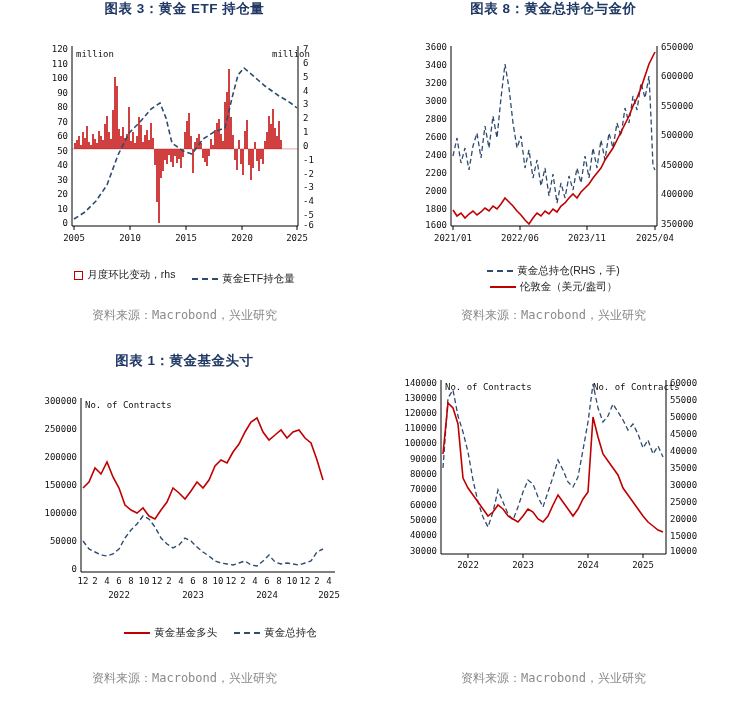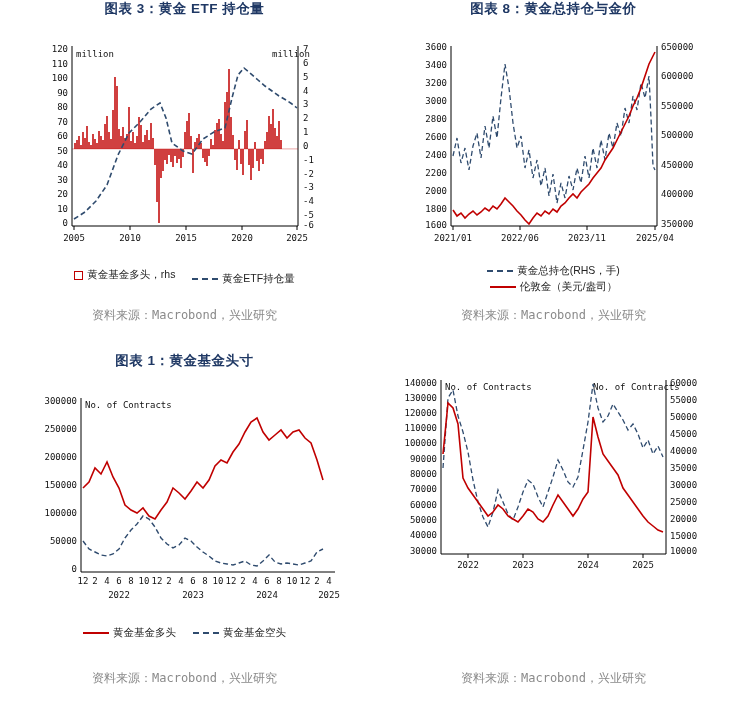--- a/index.html
+++ b/index.html
@@ -261,21 +261,21 @@
           <text class="tick" x="110" y="213" text-anchor="middle">2010</text>
           <text class="tick" x="166" y="213" text-anchor="middle">2015</text>
           <text class="tick" x="222" y="213" text-anchor="middle">2020</text>
           <text class="tick" x="277" y="213" text-anchor="middle">2025</text>
         </g>
       </svg>
     </div>
     <div class="legend" style="top:268px;">
       <span class="legend-row">
         <span class="lg-sq"></span>
-        <span class="lg-label">黄金基金多头，rhs</span>
+        <span class="lg-label">月度环比变动，rhs</span>
       </span>
       <span class="legend-row">
         <span class="lg-line dashed"></span>
         <span class="lg-label">黄金ETF持仓量</span>
       </span>
     </div>
     <div class="src" style="bottom:28px;">资料来源：Macrobond，兴业研究</div>
   </div>
 
   <div class="panel">
@@ -384,28 +384,28 @@
           <text class="tick" x="314" y="204" text-anchor="middle">4</text>
         </g>
         <g>
           <text class="tick" x="104" y="218" text-anchor="middle">2022</text>
           <text class="tick" x="178" y="218" text-anchor="middle">2023</text>
           <text class="tick" x="252" y="218" text-anchor="middle">2024</text>
           <text class="tick" x="314" y="218" text-anchor="middle">2025</text>
         </g>
       </svg>
     </div>
-    <div class="legend" style="top:272px;">
+    <div class="legend" style="top:272px;margin-left:36px;">
       <span class="legend-row">
         <span class="lg-line"></span>
         <span class="lg-label">黄金基金多头</span>
       </span>
       <span class="legend-row">
         <span class="lg-line dashed"></span>
-        <span class="lg-label">黄金基金空头</span>
+        <span class="lg-label">黄金总持仓</span>
       </span>
     </div>
     <div class="src" style="bottom:18px;">资料来源：Macrobond，兴业研究</div>
   </div>
 
   <div class="panel">
     <div class="chart-area" style="width:345px;height:230px;">
       <svg width="345" height="230" viewBox="0 0 345 230">
         <line x1="60" y1="18" x2="60" y2="192" stroke="#000" stroke-width="1"></line>
         <line x1="285" y1="18" x2="285" y2="192" stroke="#000" stroke-width="1"></line>

